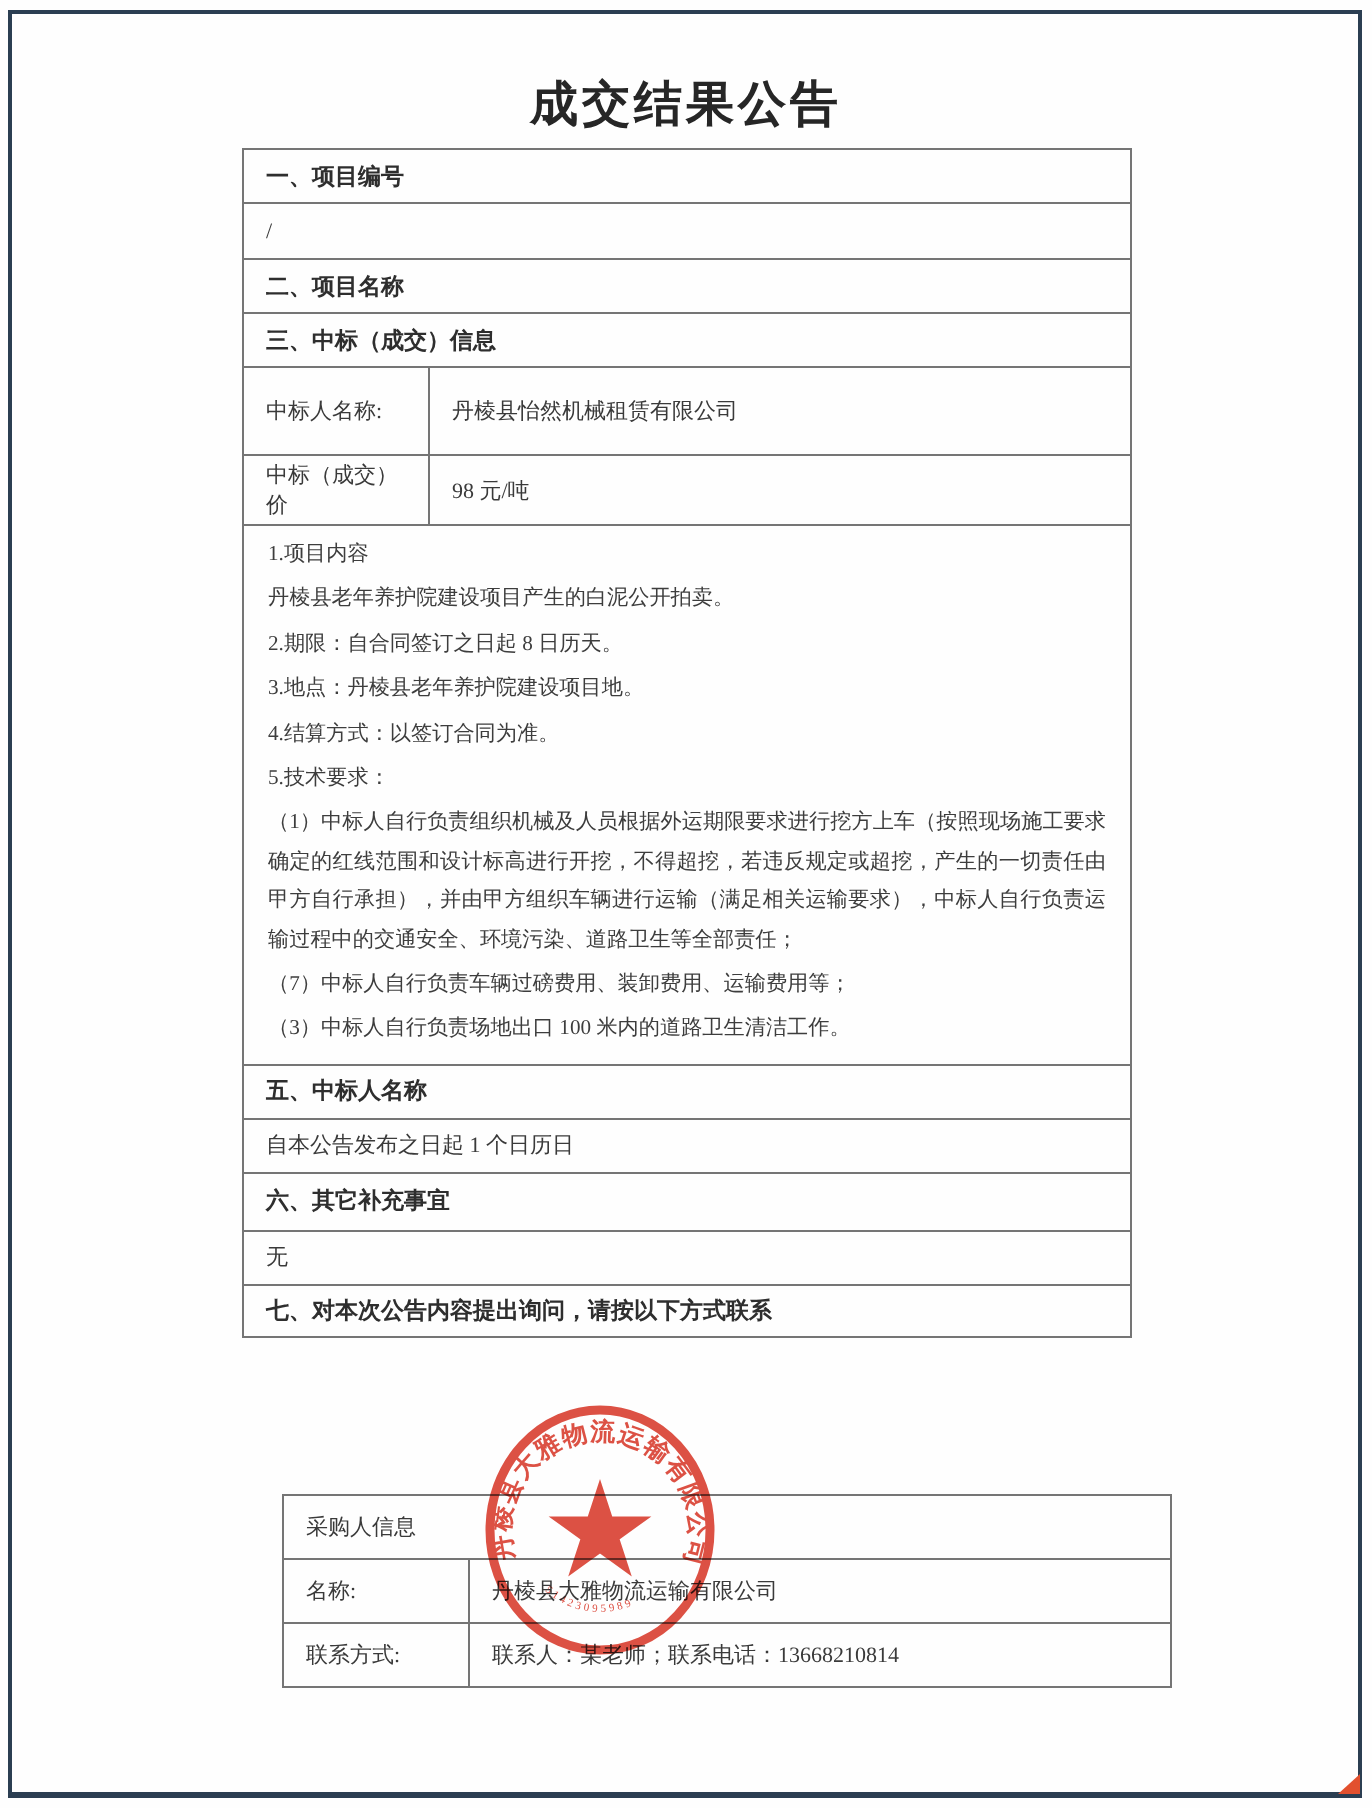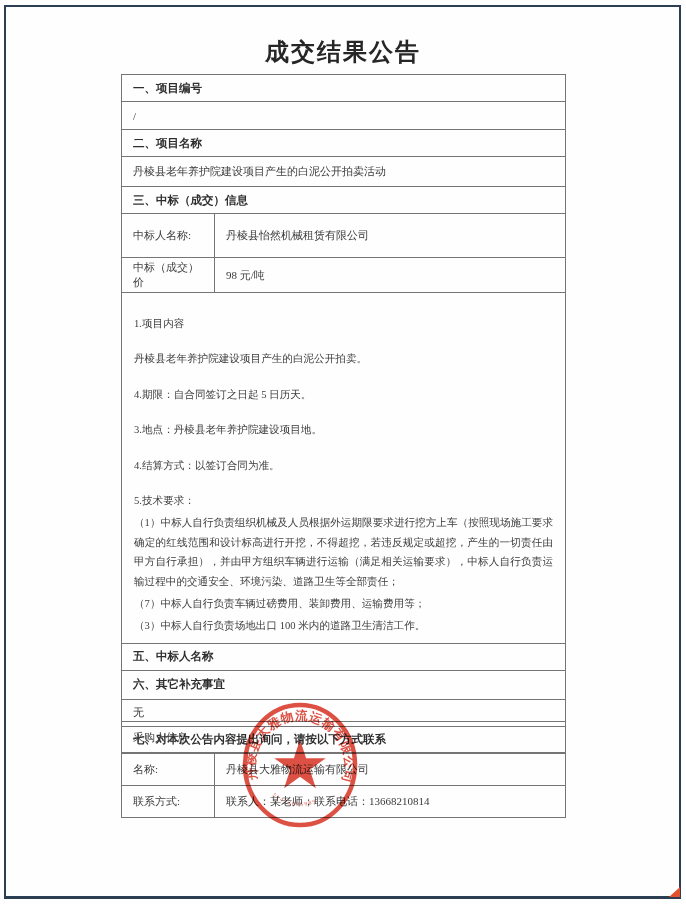--- a/index.html
+++ b/index.html
@@ -34,23 +34,23 @@
     padding:2px 11px;
     font-size:11px;font-weight:400;
     text-align:left;vertical-align:middle;
     overflow:hidden;
   }
   table.doc th{font-size:11.5px;font-weight:700;color:#2e2e2e;border-top-width:1.5px;border-bottom-width:1.5px;}
   .main-table{top:74px;}
   .col-label{width:93px;}
   .h26{height:26px}.h27{height:27px}.h28{height:28px}.h29{height:29px}.h30{height:30px}.h44{height:44px}
   .content-cell{height:248px;vertical-align:top !important;padding:5px 12px 4px 12px !important;}
-  .content-cell p{margin:16px 0 3px 0;font-size:10.6px;line-height:19.4px;color:#3d3d3d;text-align:justify;}
+  .content-cell p{margin:0 0 3px 0;font-size:10.6px;line-height:19.4px;color:#3d3d3d;text-align:justify;}
   .content-cell p.tech-para{margin-top:3px;}
-  .purchaser-table{top:721px;}
+  .purchaser-table{top:747px;margin-left:20px;}
   .purchaser-table td{height:27px;}
   .stamp{
     position:absolute;left:234px;top:699px;
     mix-blend-mode:multiply;
     opacity:0.88;
   }
   .corner-mark{
     position:absolute;left:669px;top:887px;
     width:0;height:0;
     border-left:11px solid transparent;
@@ -73,49 +73,49 @@
     <tbody>
         <tr class="h27">
       <th colspan="2">一、项目编号</th>
     </tr>
     <tr class="h28">
       <td colspan="2">/</td>
     </tr>
     <tr class="h27">
       <th colspan="2">二、项目名称</th>
     </tr>
-    <tr class="h30">
-      <td colspan="2">丹棱县老年养护院建设项目产生的白泥公开拍卖活动</td>
-    </tr>
     <tr class="h27">
       <th colspan="2">三、中标（成交）信息</th>
     </tr>
     <tr class="h44">
       <td>中标人名称:</td>
       <td>丹棱县怡然机械租赁有限公司</td>
     </tr>
     <tr class="h27">
       <td>中标（成交）价</td>
       <td>98 元/吨</td>
     </tr>
     <tr>
       <td colspan="2" class="content-cell">
         <p>1.项目内容</p>
         <p>丹棱县老年养护院建设项目产生的白泥公开拍卖。</p>
-        <p>4.期限：自合同签订之日起 5 日历天。</p>
+        <p>2.期限：自合同签订之日起 8 日历天。</p>
         <p>3.地点：丹棱县老年养护院建设项目地。</p>
         <p>4.结算方式：以签订合同为准。</p>
         <p>5.技术要求：</p>
         <p class="tech-para">（1）中标人自行负责组织机械及人员根据外运期限要求进行挖方上车（按照现场施工要求确定的红线范围和设计标高进行开挖，不得超挖，若违反规定或超挖，产生的一切责任由甲方自行承担），并由甲方组织车辆进行运输（满足相关运输要求），中标人自行负责运输过程中的交通安全、环境污染、道路卫生等全部责任；</p>
         <p class="tech-para">（7）中标人自行负责车辆过磅费用、装卸费用、运输费用等；</p>
         <p class="tech-para">（3）中标人自行负责场地出口 100 米内的道路卫生清洁工作。</p>
       </td>
     </tr>
     <tr class="h27">
       <th colspan="2">五、中标人名称</th>
+    </tr>
+    <tr class="h27">
+      <td colspan="2">自本公告发布之日起 1 个日历日</td>
     </tr>
     <tr class="h29">
       <th colspan="2">六、其它补充事宜</th>
     </tr>
     <tr class="h27">
       <td colspan="2">无</td>
     </tr>
     <tr class="h26">
       <th colspan="2">七、对本次公告内容提出询问，请按以下方式联系</th>
     </tr>

